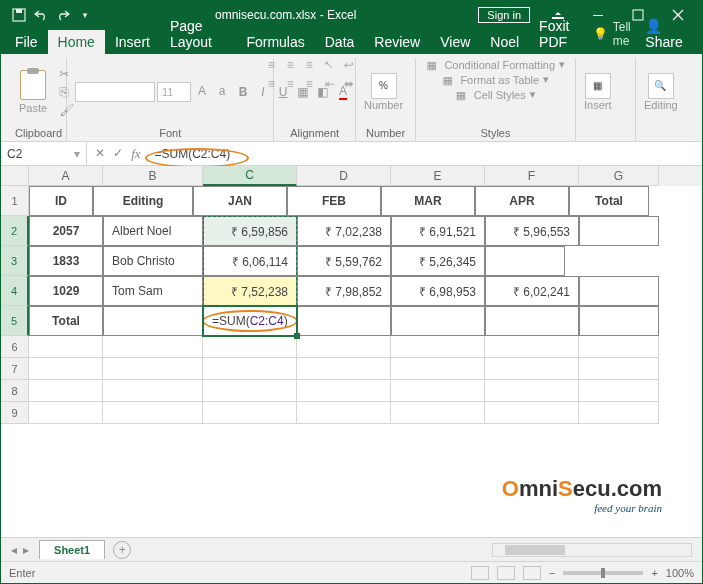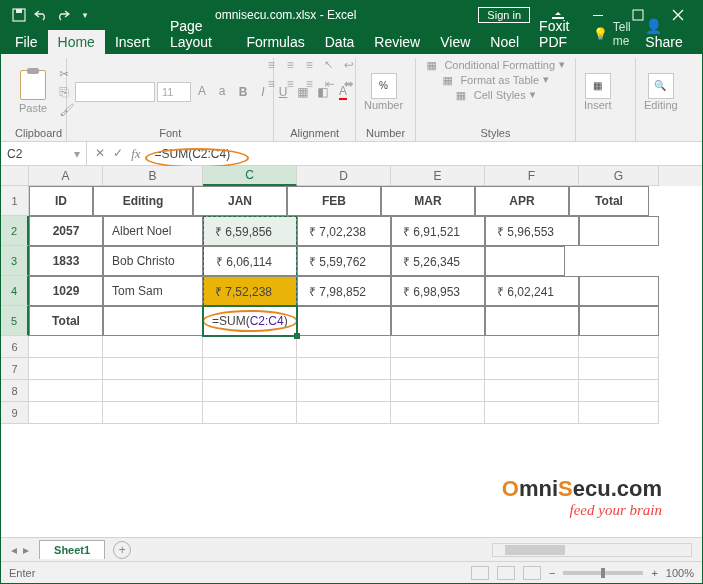--- a/index.html
+++ b/index.html
@@ -57,29 +57,29 @@
 .colhead.sel{background:#d4e6d8;color:#217346;border-bottom:2px solid #217346}
 .rownum.sel{background:#d4e6d8;color:#217346;border-right:2px solid #217346}
 .corner{width:28px;height:20px;background:#f0f0f0;border-right:1px solid #d4d4d4;border-bottom:1px solid #d4d4d4}
 .rows{display:flex;flex-direction:column}
 .row{display:flex;height:30px}
 .row.small{height:22px}
 .cell{border-right:1px solid #d4d4d4;border-bottom:1px solid #d4d4d4;display:flex;align-items:center;padding:0 6px;font-size:12px;background:#fff}
 .cell.th{font-weight:bold;justify-content:center;border:1px solid #888}
 .cell.td{border:1px solid #888;justify-content:center}
 .cell.tdl{border:1px solid #888;justify-content:flex-start;padding-left:8px}
-.cell.tdr{border:1px solid #888;justify-content:flex-end;padding-right:24px}
+.cell.tdr{border:1px solid #888;justify-content:flex-end;padding-right:8px}
 .cell.bold{font-weight:bold}
 .marquee{position:absolute;border:1px dashed #217346;pointer-events:none}
 .active-cell{position:absolute;border:2px solid #217346;pointer-events:none}
 .fill-handle{position:absolute;width:6px;height:6px;background:#217346}
 .watermark{position:absolute;right:40px;top:310px;text-align:right}
 .wm1{font-size:22px;font-weight:bold;color:#333}
 .wm1 .o{color:#e8851f}
-.wm2{font-size:15px;color:#ef4444;font-style:italic;font-family:"Comic Sans MS",cursive}
+.wm2{font-size:11px;color:#0c4a6e;font-style:italic;font-family:"Comic Sans MS",cursive}
 .sheettabs{height:24px;border-top:1px solid #d4d4d4;display:flex;align-items:center;background:#f0f0f0}
 .navarrows{display:flex;gap:6px;padding:0 10px;color:#888}
 .sheet-tab{background:#fff;border:1px solid #b0b0b0;border-bottom:none;padding:3px 14px;font-size:11px;font-weight:bold;color:#217346;margin-top:-1px}
 .addsheet{width:18px;height:18px;border:1px solid #b0b0b0;border-radius:50%;display:flex;align-items:center;justify-content:center;margin-left:8px;font-size:12px;color:#888}
 .hscroll{flex:1;margin:0 10px;height:14px;background:#f0f0f0;border:1px solid #d4d4d4;position:relative;max-width:200px;margin-left:auto}
 .hscroll-thumb{position:absolute;left:12px;top:1px;width:60px;height:10px;background:#cdcdcd}
 .statusbar{height:22px;border-top:1px solid #d4d4d4;background:#f1f1f1;display:flex;align-items:center;padding:0 8px;font-size:11px;color:#666}
 .status-right{margin-left:auto;display:flex;align-items:center;gap:8px}
 .viewbtn{width:18px;height:14px;border:1px solid #aaa;opacity:.6}
 .zoom-slider{width:80px;height:4px;background:#c8c8c8;position:relative}
@@ -306,21 +306,21 @@
         <div class="cell tdl" style="width:100px">Bob Christo</div>
         <div class="cell tdr" style="width:94px">₹ 6,06,114</div>
         <div class="cell tdr" style="width:94px">₹ 5,59,762</div>
         <div class="cell tdr" style="width:94px">₹ 5,26,345</div>
         <div class="cell td" style="width:80px"></div>
       </div>
       <div class="row">
           <div class="rownum sel">4</div>
         <div class="cell td bold" style="width:74px">1029</div>
         <div class="cell tdl" style="width:100px">Tom Sam</div>
-        <div class="cell tdr" style="width:94px;background:#eab308">₹ 7,52,238</div>
+        <div class="cell tdr" style="width:94px;background:#fef9c3">₹ 7,52,238</div>
         <div class="cell tdr" style="width:94px">₹ 7,98,852</div>
         <div class="cell tdr" style="width:94px">₹ 6,98,953</div>
         <div class="cell tdr" style="width:94px">₹ 6,02,241</div>
         <div class="cell td" style="width:80px"></div>
       </div>
       <div class="row">
           <div class="rownum sel">5</div>
         <div class="cell td bold" style="width:74px">Total</div>
         <div class="cell td" style="width:100px"></div>
         <div class="cell tdl" style="width:94px;position:relative;overflow:visible">

